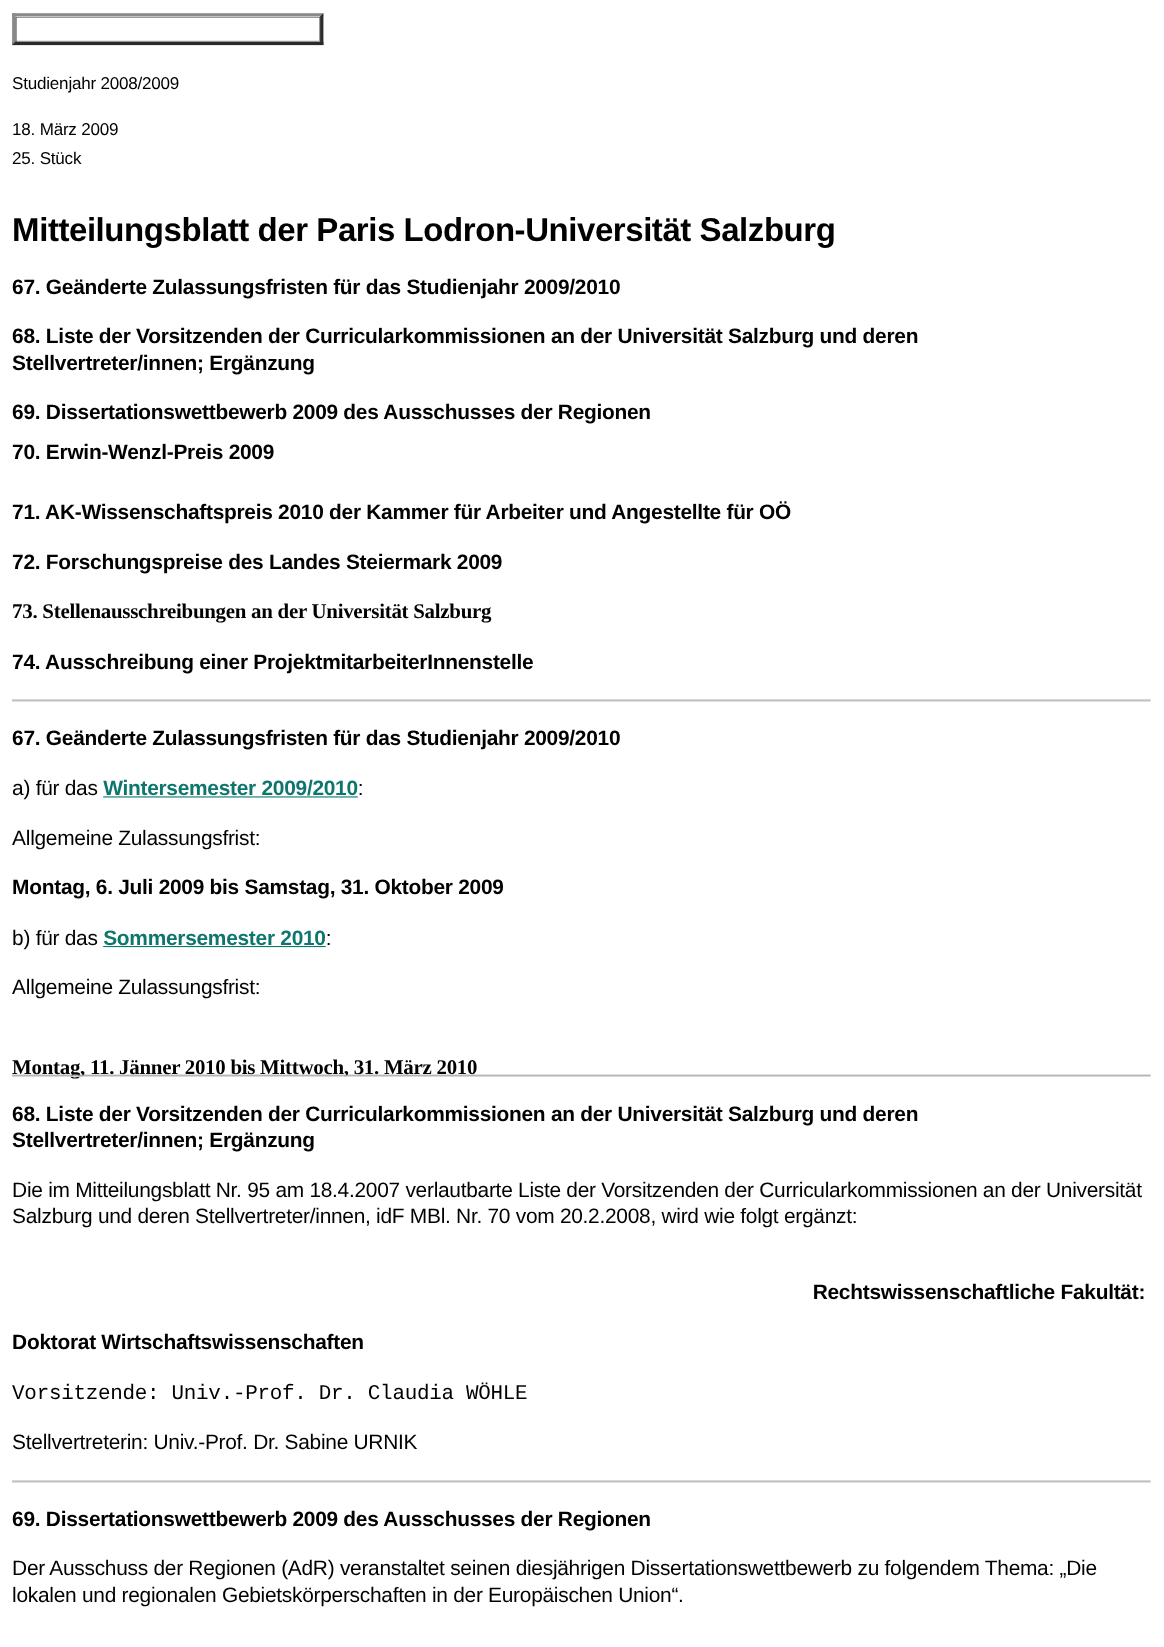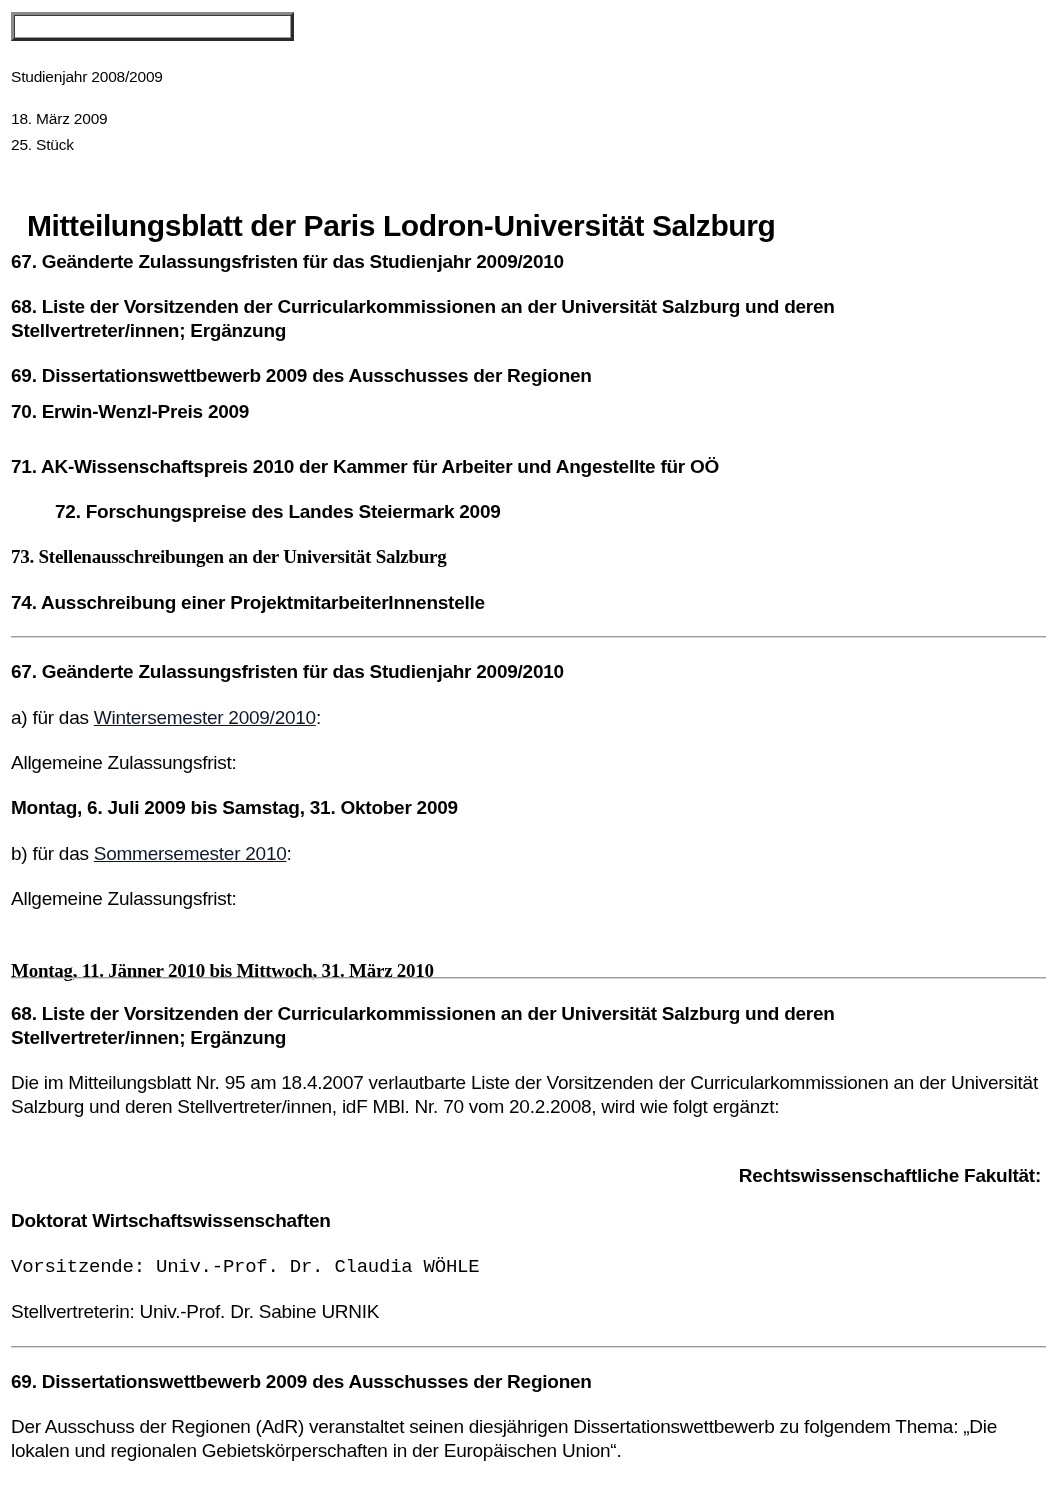--- a/index.html
+++ b/index.html
@@ -33,21 +33,21 @@
       position: absolute;
       left: 11px;
       font-size: 15.5px;
       line-height: 18px;
       letter-spacing: -0.2px;
     }
     .title {
       position: absolute;
       left: 11px;
       top: 193px;
-      margin: 16px;
+      margin: 0;
       font-size: 30px;
       font-weight: bold;
       line-height: 34px;
       letter-spacing: -0.4px;
       white-space: nowrap;
     }
     .toc-item, .h {
       position: absolute;
       left: 11px;
       width: 1000px;
@@ -62,22 +62,23 @@
       width: 1030px;
       font-size: 19px;
       line-height: 24px;
       letter-spacing: -0.25px;
     }
     .b {
       font-weight: bold;
     }
     .link {
       text-decoration: underline;
-      color: #0f172a;
+      color: #0f766e;
       cursor: pointer;
+      font-weight: bold;
     }
     .rule {
       position: absolute;
       left: 11px;
       width: 1035px;
       height: 0;
       border-top: 1px solid #9a9a9a;
       border-bottom: 1px solid #d6d6d6;
     }
   </style>
@@ -91,21 +92,21 @@
 <div class="meta" style="top:136px;">25. Stück</div>
 
 <h1 class="title">Mitteilungsblatt der Paris Lodron-Universität Salzburg</h1>
 
 <div>
   <div class="toc-item" style="top:250px;">67. Geänderte Zulassungsfristen für das Studienjahr 2009/2010</div>
   <div class="toc-item" style="top:295px;">68. Liste der Vorsitzenden der Curricularkommissionen an der Universität Salzburg und deren Stellvertreter/innen; Ergänzung</div>
   <div class="toc-item" style="top:364px;">69. Dissertationswettbewerb 2009 des Ausschusses der Regionen</div>
   <div class="toc-item" style="top:400px;">70. Erwin-Wenzl-Preis 2009</div>
   <div class="toc-item" style="top:455px;">71. AK-Wissenschaftspreis 2010 der Kammer für Arbeiter und Angestellte für OÖ</div>
-  <div class="toc-item" style="top:500px;margin-left:44px;">72. Forschungspreise des Landes Steiermark 2009</div>
+  <div class="toc-item" style="top:500px;">72. Forschungspreise des Landes Steiermark 2009</div>
   <div class="toc-item" style="top:545px;font-family:Liberation Serif, serif;">73. Stellenausschreibungen an der Universität Salzburg</div>
   <div class="toc-item" style="top:591px;">74. Ausschreibung einer ProjektmitarbeiterInnenstelle</div>
 </div>
 
 <div class="rule" style="top:636px;"></div>
 
 <div>
   <div class="h" style="top:660px;">67. Geänderte Zulassungsfristen für das Studienjahr 2009/2010</div>
   <div class="p" style="top:706px;"><span>a) für das </span><span class="link">Wintersemester 2009/2010</span><span>:</span></div>
   <div class="p" style="top:751px;">Allgemeine Zulassungsfrist:</div>

